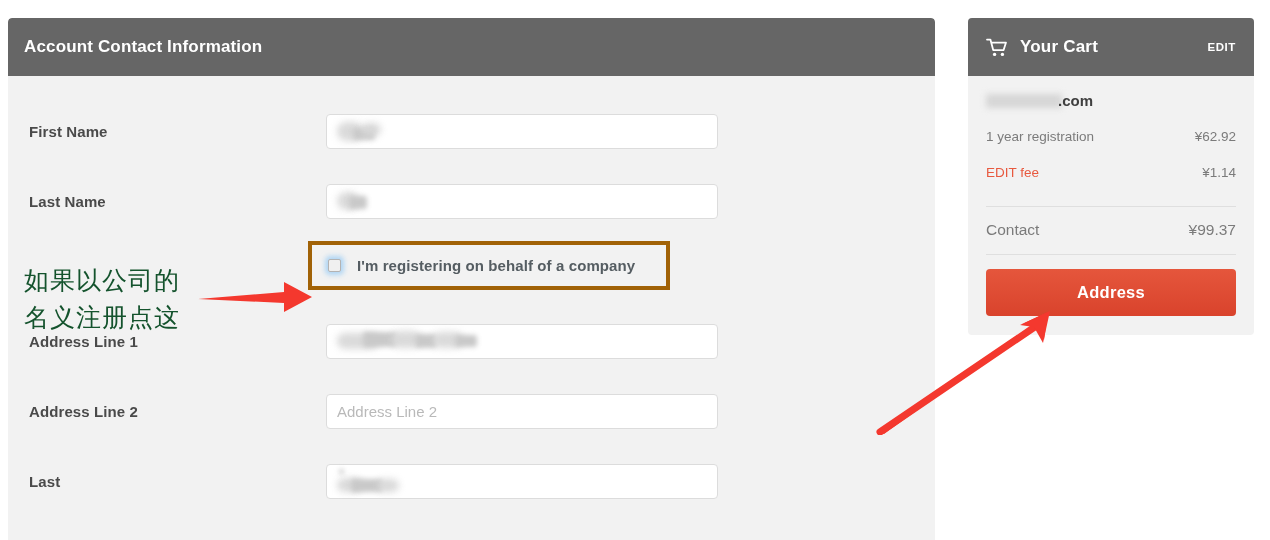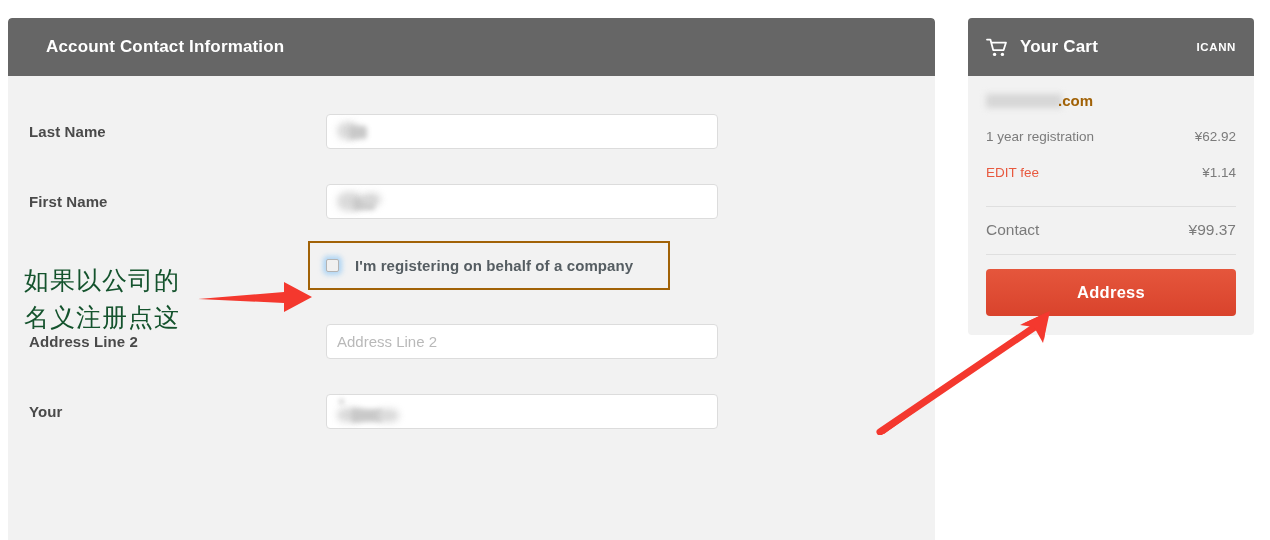--- a/index.html
+++ b/index.html
@@ -26,21 +26,21 @@
     background: #f2f2f2;
     border-radius: 4px 4px 0 0;
     overflow: hidden;
   }
   #form-panel-header {
     height: 58px;
     background: #666666;
     border-radius: 4px 4px 0 0;
     display: flex;
     align-items: center;
-    padding-left: 38px;
+    padding-left: 16px;
     box-sizing: border-box;
   }
   #form-panel-title {
     color: #ffffff;
     font-size: 17px;
     font-weight: bold;
     letter-spacing: 0.15px;
   }
 
   .form-body {
@@ -102,21 +102,21 @@
     padding-left: 21px;
     box-sizing: border-box;
     position: relative;
   }
   #company-checkbox-box {
     position: absolute;
     left: 300px;
     top: 5px;
     width: 362px;
     height: 49px;
-    border: 2px solid #a16207;
+    border: 4px solid #a16207;
     box-sizing: border-box;
     display: flex;
     align-items: center;
     padding-left: 16px;
   }
   #company-checkbox {
     width: 13px;
     height: 13px;
     background: #f0f0f0;
     border: 1px solid #b3b3b3;
@@ -179,21 +179,21 @@
     font-size: 11.5px;
     font-weight: bold;
     letter-spacing: 0.6px;
   }
   #cart-body {
     padding: 16px 18px 0 18px;
   }
   #cart-domain {
     font-size: 15px;
     font-weight: bold;
-    color: #a16207;
+    color: #404040;
     height: 20px;
     position: relative;
     margin-bottom: 14px;
   }
   #cart-domain .dom-redact {
     position: absolute;
     left: 0; top: 2px;
     width: 76px; height: 14px;
     background: #d6d6d6;
     filter: blur(3px);
@@ -254,57 +254,70 @@
 
 <div id="form-panel">
 
   <div id="form-panel-header">
     <span id="form-panel-title">Account Contact Information</span>
   </div>
 
   <div class="form-body">
 
     <div class="form-row">
-      <div class="form-label">Last Name</div>
-      <div class="form-input">
-        <div class="blob-wrap">
-          <span class="redact" style="left:0;top:2px;width:22px;height:18px;"></span>
-          <span class="redact-2" style="left:12px;top:6px;width:18px;height:13px;"></span>
-        </div>
-      </div>
-    </div>
-
-    <div class="form-row">
       <div class="form-label">First Name</div>
       <div class="form-input">
         <div class="blob-wrap">
           <span class="redact" style="left:0;top:2px;width:26px;height:19px;"></span>
           <span class="redact-2" style="left:16px;top:8px;width:22px;height:12px;"></span>
           <span class="redact" style="left:24px;top:3px;width:20px;height:13px;"></span>
         </div>
       </div>
     </div>
 
+    <div class="form-row">
+      <div class="form-label">Last Name</div>
+      <div class="form-input">
+        <div class="blob-wrap">
+          <span class="redact" style="left:0;top:2px;width:22px;height:18px;"></span>
+          <span class="redact-2" style="left:12px;top:6px;width:18px;height:13px;"></span>
+        </div>
+      </div>
+    </div>
+
     <div id="checkbox-row">
       <div id="company-checkbox-box">
         <span id="company-checkbox"></span>
         <span id="company-checkbox-label">I'm registering on behalf of a company</span>
       </div>
     </div>
 
+    <div class="form-row">
+      <div class="form-label">Address Line 1</div>
+      <div class="form-input">
+        <div class="blob-wrap">
+          <span class="redact" style="left:0;top:3px;width:42px;height:16px;"></span>
+          <span class="redact-2" style="left:26px;top:2px;width:34px;height:15px;"></span>
+          <span class="redact" style="left:54px;top:1px;width:30px;height:17px;"></span>
+          <span class="redact-2" style="left:78px;top:4px;width:22px;height:14px;"></span>
+          <span class="redact" style="left:96px;top:2px;width:30px;height:16px;"></span>
+          <span class="redact-2" style="left:118px;top:5px;width:22px;height:12px;"></span>
+        </div>
+      </div>
+    </div>
 
     <div class="form-row">
       <div class="form-label">Address Line 2</div>
       <div class="form-input">
         <span class="placeholder">Address Line 2</span>
       </div>
     </div>
 
     <div class="form-row">
-      <div class="form-label">Your</div>
+      <div class="form-label">Last</div>
       <div class="form-input">
         <div class="blob-wrap">
           <span class="redact" style="left:0;top:8px;width:26px;height:14px;"></span>
           <span class="redact-2" style="left:14px;top:9px;width:32px;height:13px;"></span>
           <span class="redact" style="left:40px;top:9px;width:22px;height:13px;"></span>
           <span class="redact-2" style="left:2px;top:-1px;width:5px;height:5px;"></span>
         </div>
       </div>
     </div>
 
@@ -328,21 +341,21 @@
 
   <div id="cart-header">
     <span style="display:flex;align-items:center;">
       <svg width="22" height="19" viewBox="0 0 22 19">
         <path d="M1 1.6 H4.4 L7.2 12.1 H17.6 L20 4.6 H5.4" fill="none" stroke="#ffffff" stroke-width="1.8" stroke-linecap="round" stroke-linejoin="round"></path>
         <circle cx="8.6" cy="16.4" r="1.7" fill="#ffffff"></circle>
         <circle cx="16.4" cy="16.4" r="1.7" fill="#ffffff"></circle>
       </svg>
     </span>
     <span id="cart-title">Your Cart</span>
-    <span id="cart-edit">ICANN</span>
+    <span id="cart-edit">EDIT</span>
   </div>
 
   <div id="cart-body">
 
     <div id="cart-domain">
       <span class="dom-redact"></span>
       <span class="dom-tld">.com</span>
     </div>
 
     <div class="cart-line">

